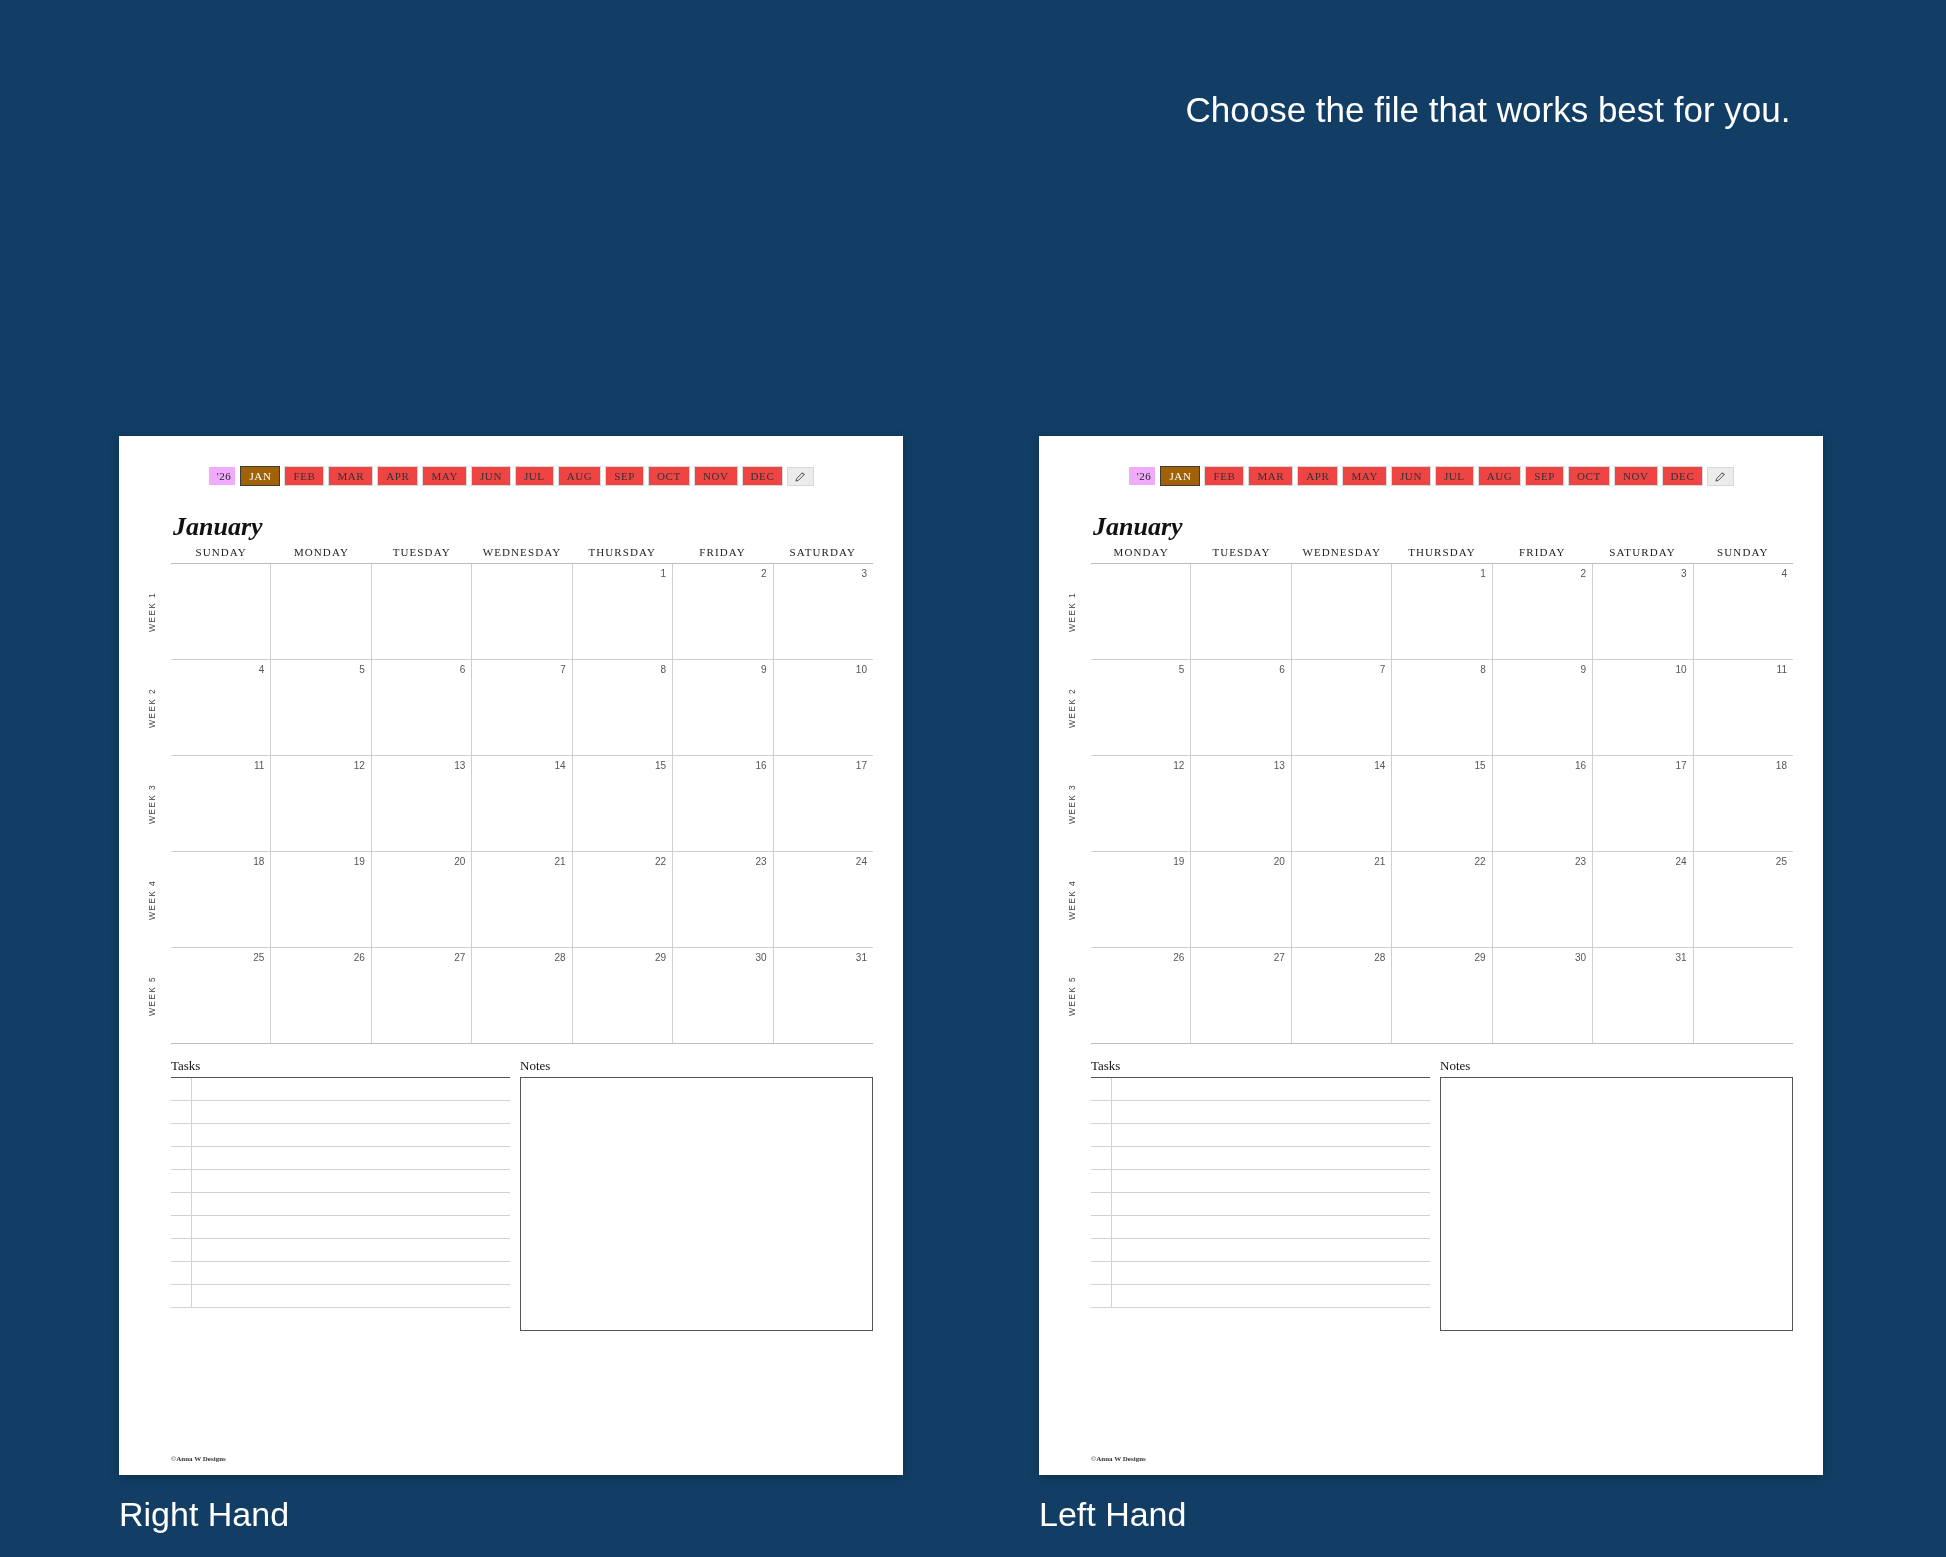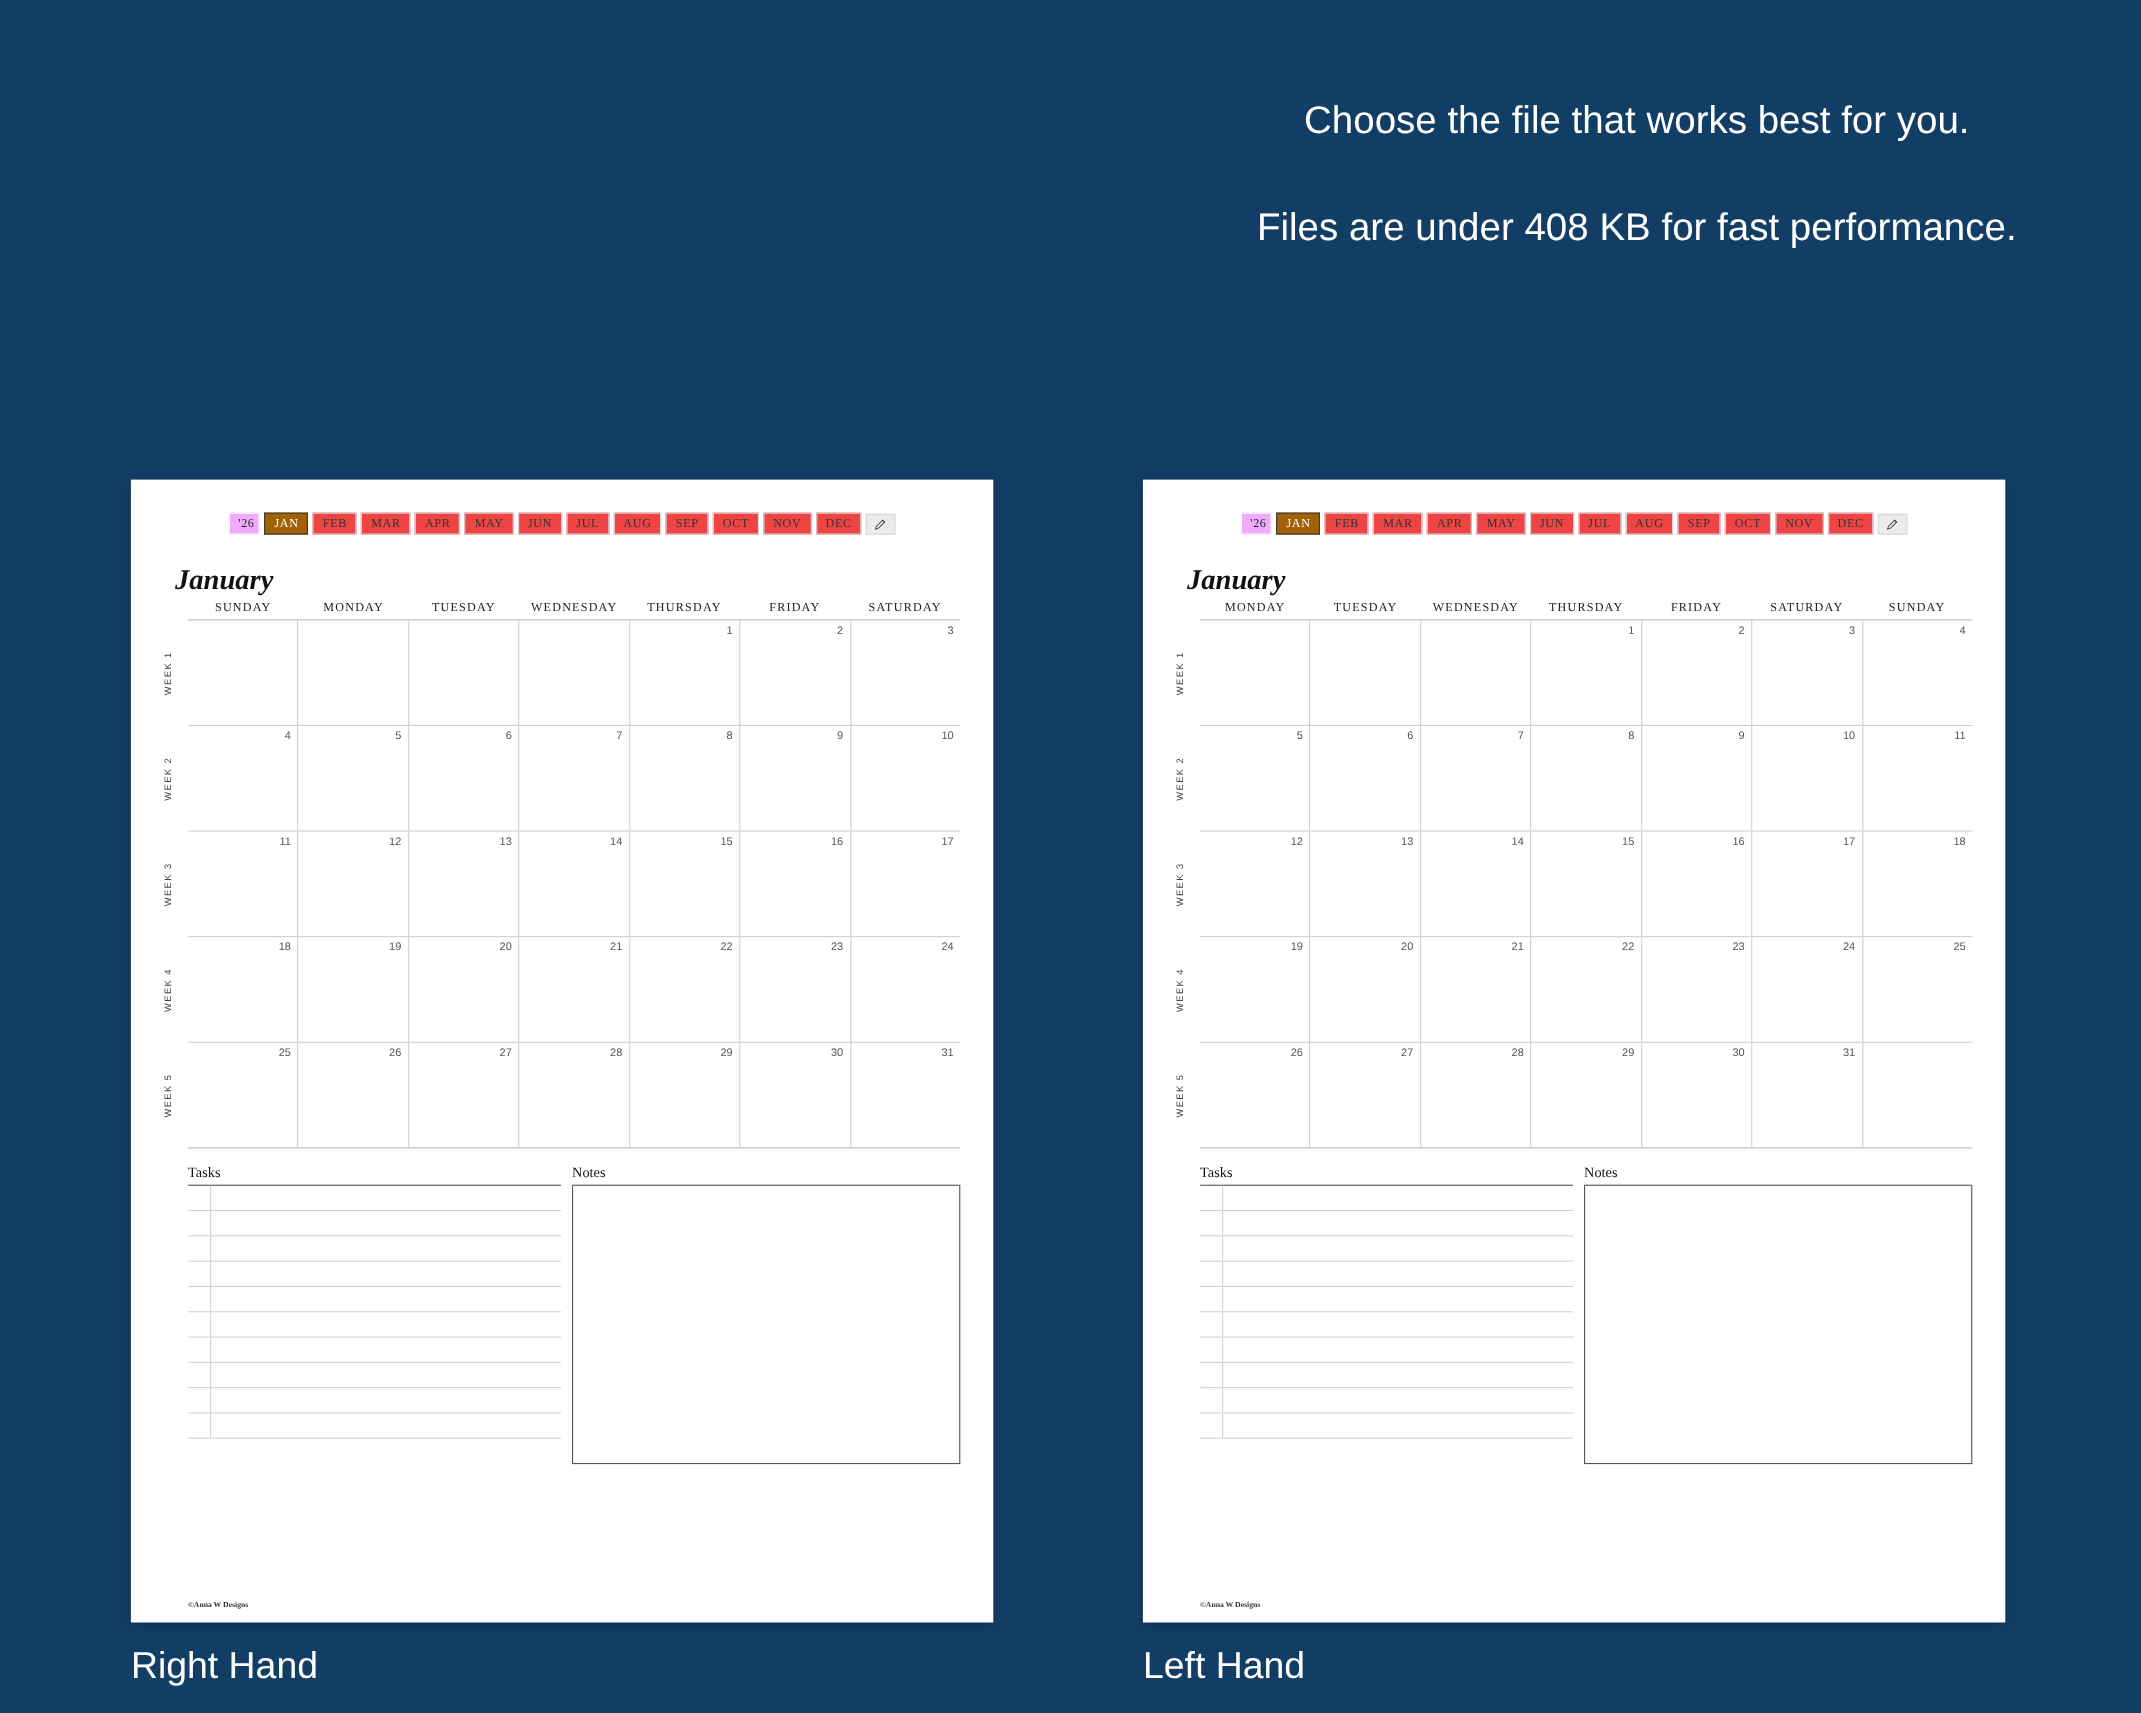--- a/index.html
+++ b/index.html
@@ -90,21 +90,21 @@
     padding: 3px 7px; display: flex; align-items: center; justify-content: center;
   }
   .pen svg { display: block; }
 
   .month-title {
     font-family: "Liberation Serif", serif;
     font-style: italic;
     font-weight: bold;
     font-size: 26px;
     color: #111;
-    margin: 26px 0 4px 16px;
+    margin: 26px 0 4px 30px;
   }
 
   .grid-wrap {
     position: relative;
     margin-left: 28px;
     margin-right: 6px;
   }
 
   .weekday-row {
     display: flex;
@@ -212,21 +212,20 @@
   }
 </style>
 </head>
 <body>
 
 <div class="headline">
 </div>
 
 <div class="subcopy">
   <div>Choose the file that works best for you.</div>
-  <div class="line2">Files are under 408 KB for fast performance.</div>
 </div>
 
 <div class="page" id="page-right">
   <div class="planner">
 
     <div class="month-tabs">
       <span class="tab year">'26</span>
       <span class="tab active">JAN</span>
       <span class="tab">FEB</span>
       <span class="tab">MAR</span>

